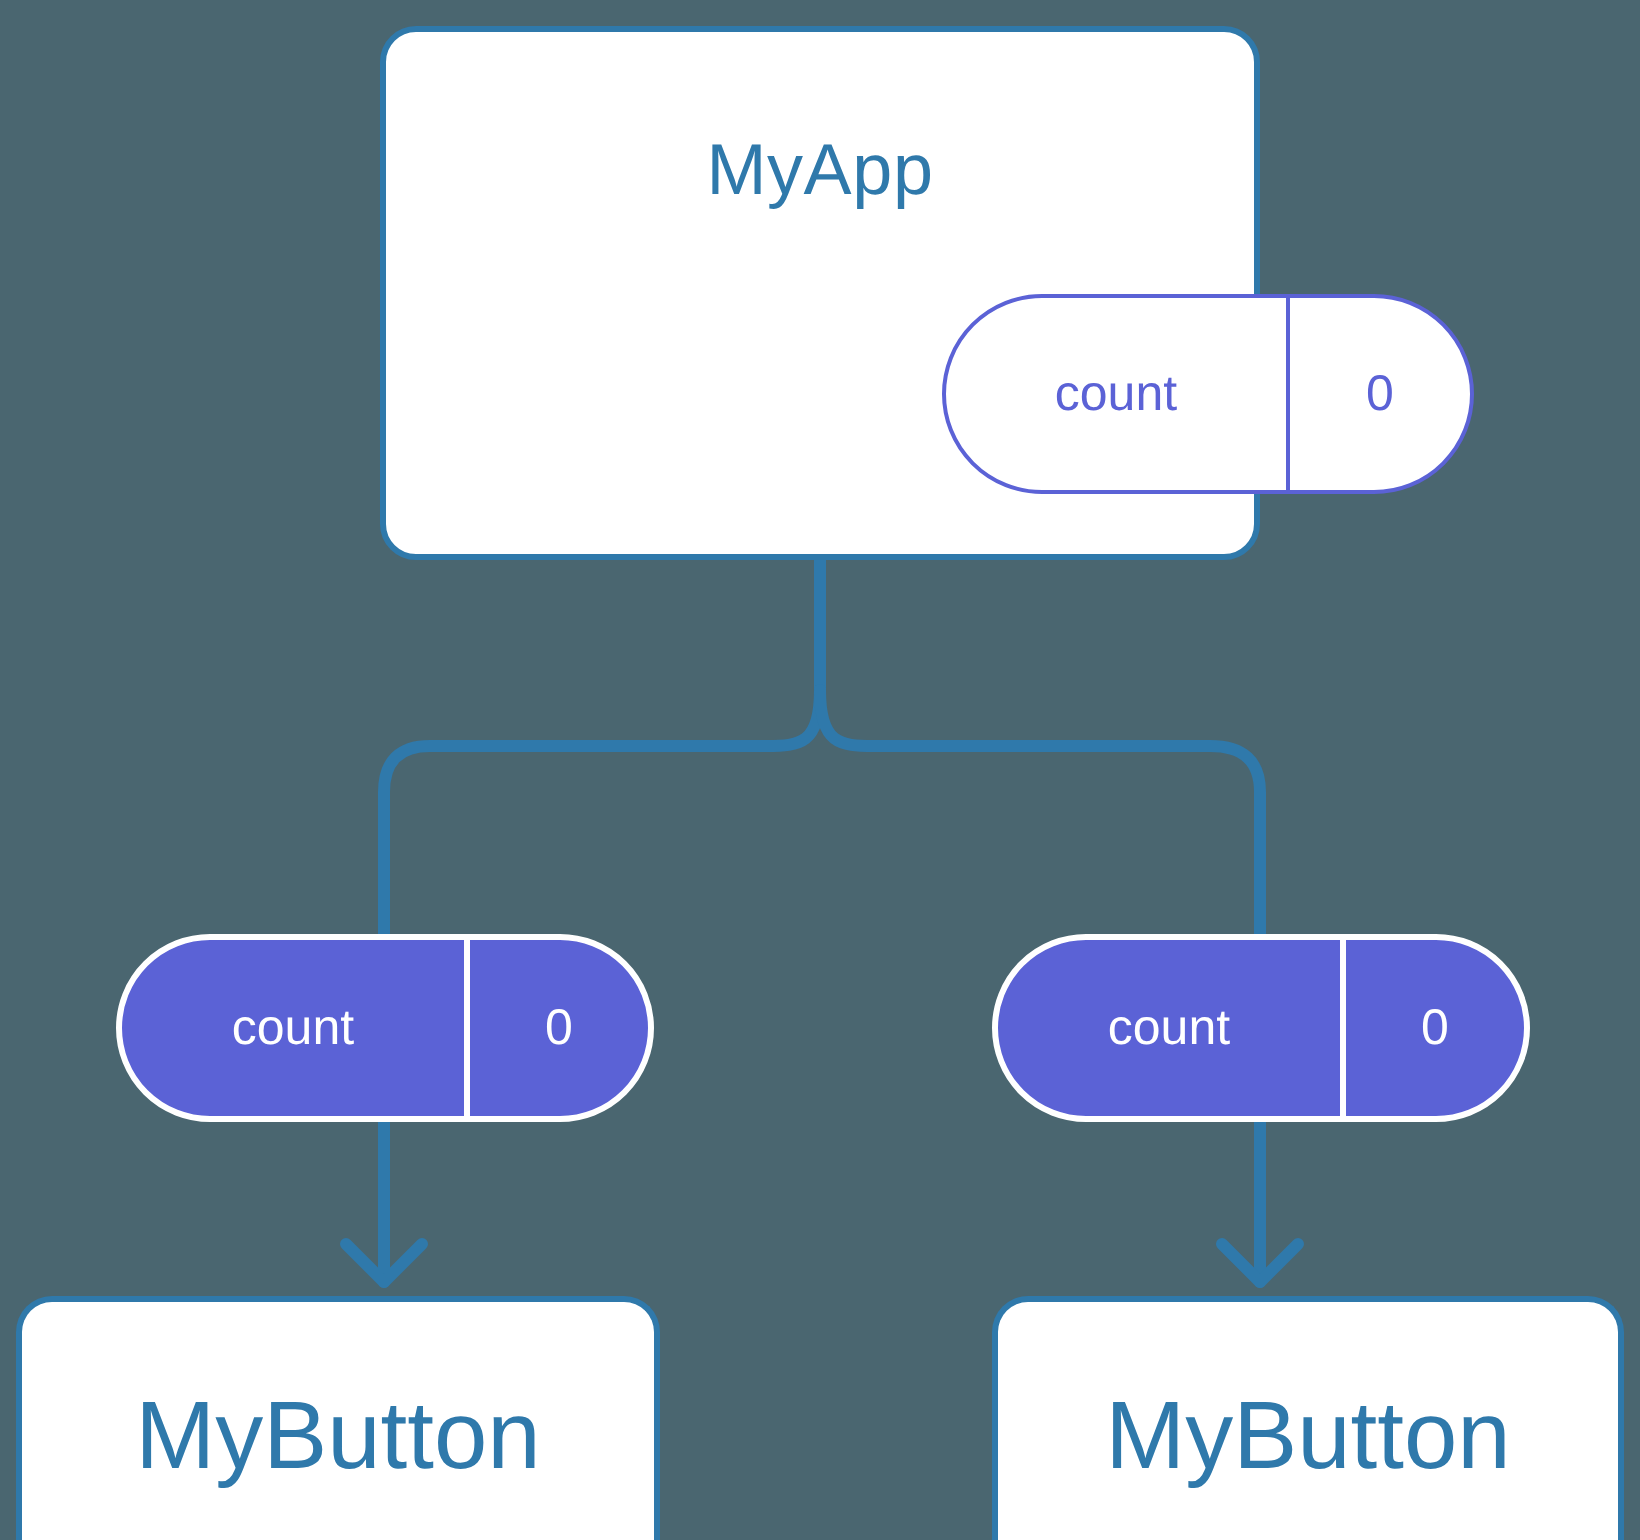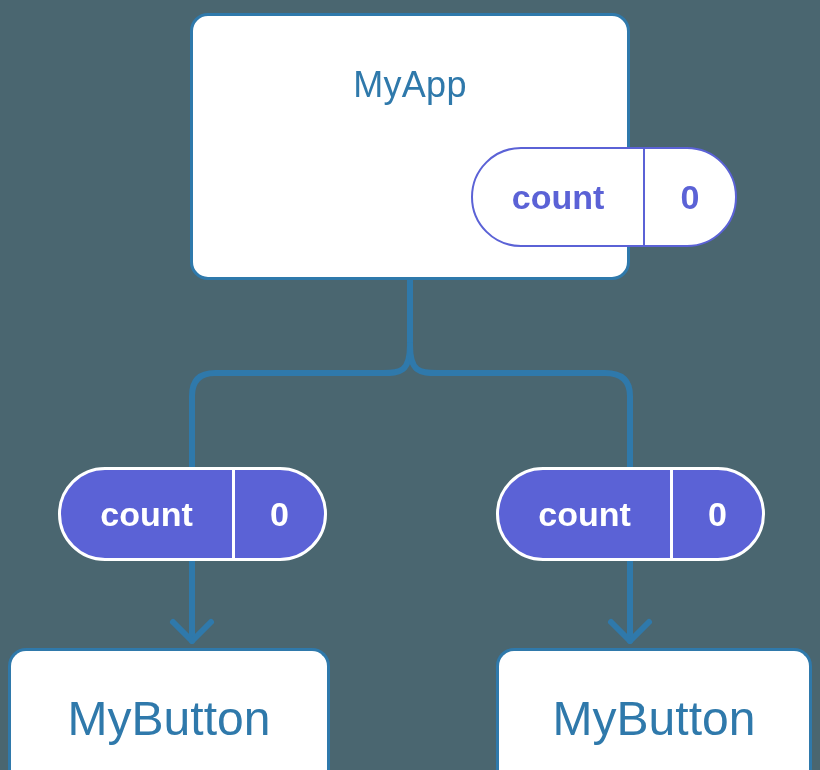--- a/index.html
+++ b/index.html
@@ -65,23 +65,22 @@
     box-sizing: border-box;
     border-radius: 999px;
     overflow: hidden;
   }
   .pill .pill-key,
   .pill .pill-val {
     display: flex;
     align-items: center;
     justify-content: center;
     box-sizing: border-box;
-    font-size: 34px;
+    font-size: 25px;
     line-height: 1;
-    font-weight: bold;
   }
 
   .pill-outline {
     border: 2px solid #5b62d6;
     background: #ffffff;
   }
   .pill-outline .pill-key {
     flex: 0 0 172px;
     color: #5b62d6;
     border-right: 2px solid #5b62d6;

